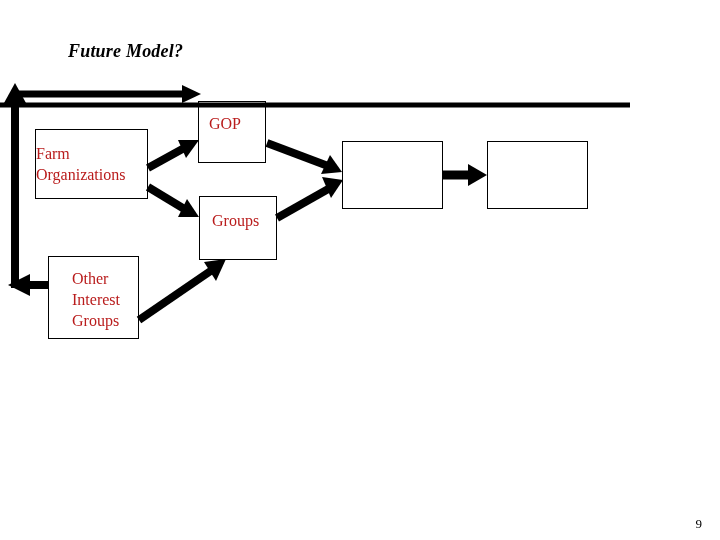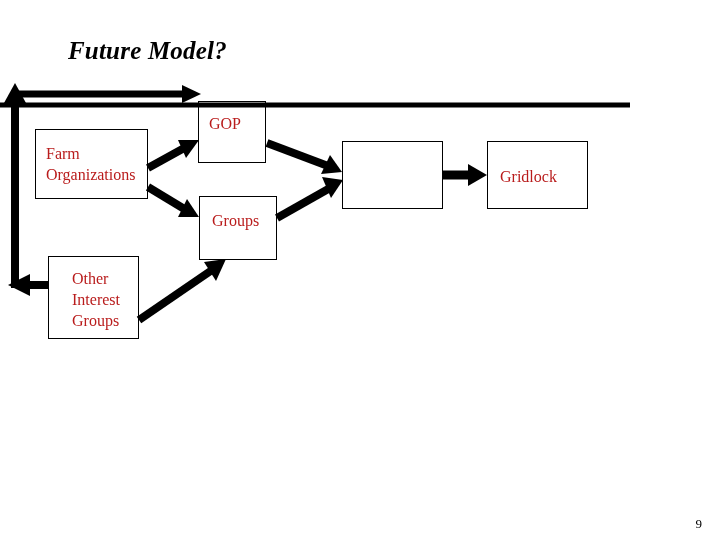--- a/index.html
+++ b/index.html
@@ -16,21 +16,21 @@
     font-family: "Liberation Serif", "DejaVu Serif", serif;
     color: #000000;
   }
   #slide-title {
     position: absolute;
     left: 68px;
     top: 36px;
     font-family: "Liberation Serif", "DejaVu Serif", serif;
     font-weight: bold;
     font-style: italic;
-    font-size: 25px;
+    font-size: 18px;
     line-height: 30px;
     letter-spacing: 0.2px;
     white-space: nowrap;
   }
   .node {
     position: absolute;
     border: 1.5px solid #000000;
     background: transparent;
     box-sizing: border-box;
   }
@@ -96,30 +96,29 @@
     <polygon points="487,175 468,164 468,186" fill="#000000"></polygon>
 
     <line x1="139" y1="320" x2="212" y2="270" stroke="#000000" stroke-width="8"></line>
     <polygon points="226,259 204,262 216,281" fill="#000000"></polygon>
   </svg>
 
   <div class="node" style="left:198px; top:101px; width:68px; height:62px;"></div>
   <div class="node-label" style="left:209px; top:113px; width:60px;">GOP</div>
 
   <div class="node" style="left:35px; top:129px; width:113px; height:70px;"></div>
-  <div class="node-label" style="left:46px; top:143px; width:120px;">Farm
+  <div class="node-label" style="left:36px; top:143px; width:120px;">Farm
 Organizations</div>
 
   <div class="node" style="left:199px; top:196px; width:78px; height:64px;"></div>
   <div class="node-label" style="left:212px; top:210px; width:70px;">Groups</div>
 
   <div class="node" style="left:342px; top:141px; width:101px; height:68px;"></div>
 
   <div class="node" style="left:487px; top:141px; width:101px; height:68px;"></div>
-  <div class="node-label" style="left:500px; top:166px; width:95px;">Gridlock</div>
 
   <div class="node" style="left:48px; top:256px; width:91px; height:83px;"></div>
   <div class="node-label" style="left:58px; top:268px; width:90px;margin-left:14px;">Other
 Interest
 Groups</div>
 
   <div id="page-number">9</div>
 
 </div>
 

